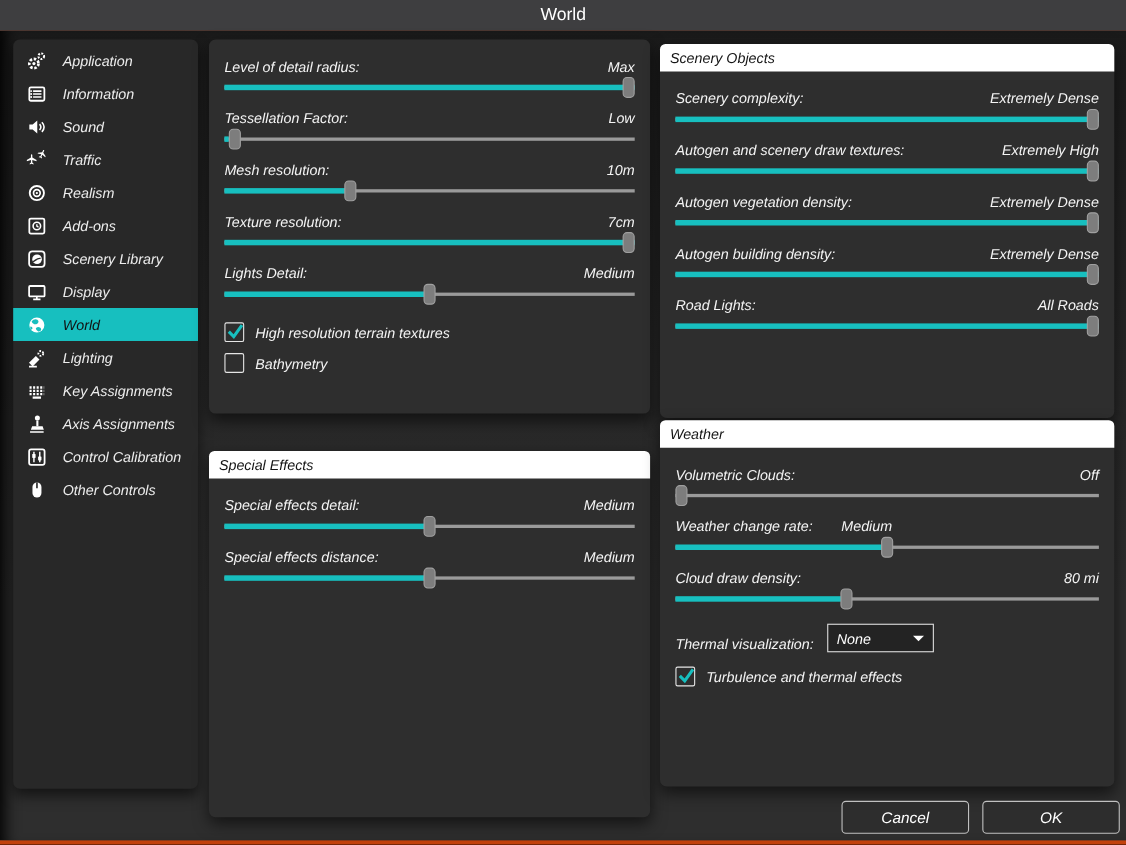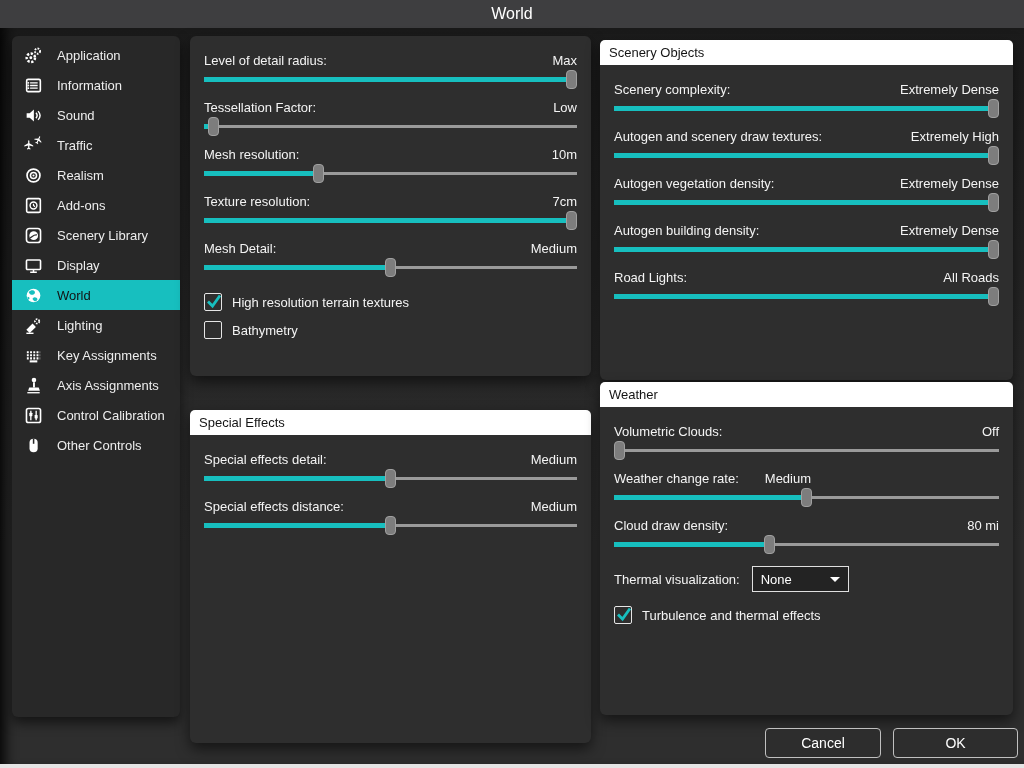--- a/index.html
+++ b/index.html
@@ -1,23 +1,23 @@
 <!DOCTYPE html>
 <html><head>
 <meta charset="utf-8">
 <style>
   html,body { margin:0; padding:0; background:#000; font-family:"Liberation Sans", sans-serif; }
-  .screen { position:relative; width:1024px; height:768px; background:#e5e5e5; overflow:hidden; }
+  .screen { position:relative; width:1024px; height:768px; background:#c2410c; overflow:hidden; }
 
   .titlebar { position:absolute; top:0; left:0; width:1024px; height:28px; background:#3e3e40;
               display:flex; align-items:center; justify-content:center; color:#fff; font-size:16px; }
 
   .content { position:absolute; top:28px; left:0; width:1024px; height:736px;
              background:linear-gradient(#1b1b1b, #2e2e2e 70%);
-             box-shadow: inset 14px 0 14px -10px #000; }
+             box-shadow: inset 14px 0 14px -10px #000; font-style: italic; }
 
   
   .sidebar { position:absolute; left:12px; top:8px; width:168px; height:681px; background:#282828;
              border-radius:6px; box-shadow:0 6px 12px rgba(0,0,0,.55); padding-top:4px; box-sizing:border-box; }
   .nav-item { height:30px; display:flex; align-items:center; padding-left:10px; color:#ededed;
               font-size:13px; cursor:pointer; }
   .nav-item.selected { background:#17bfbf; color:#121212; }
   .nav-icon { width:22px; height:20px; display:flex; align-items:center; justify-content:center; margin-right:13px; flex:0 0 22px; }
   .nav-icon svg { display:block; }
 
@@ -41,21 +41,21 @@
   .track { position:absolute; left:0; right:0; top:9px; height:3px; background:#9a9a9a; }
   .fill  { position:absolute; left:0; top:8px; height:5px; background:#17bfbf; }
   .thumb { position:absolute; top:1px; width:11px; height:19px; background:#7d7d7d;
            border:1px solid #a0a0a0; border-radius:4px; box-sizing:border-box; }
 
   .check-row { display:flex; align-items:center; height:28px; color:#f4f4f4; font-size:13px; cursor:pointer; }
   .checkbox { position:relative; width:18px; height:18px; border:1px solid #e6e6e6; border-radius:2px;
               margin-right:10px; box-sizing:border-box; flex:0 0 18px; }
   .checkbox svg { position:absolute; left:-2px; top:-4px; }
 
-  .dropdown-row { display:flex; align-items:center; color:#f4f4f4; font-size:13px; margin:4px 0 8px 0; height:28px; }
+  .dropdown-row { display:flex; align-items:flex-end; color:#f4f4f4; font-size:13px; margin:4px 0 8px 0; height:28px; }
   .dropdown { margin-left:12px; width:97px; height:26px; border:1px solid #e0e0e0; background:#232323;
               color:#fff; display:flex; align-items:center; justify-content:space-between;
               padding:0 8px; font-size:13px; box-sizing:border-box; cursor:pointer; }
   .dd-arrow { width:0; height:0; border-left:5px solid transparent; border-right:5px solid transparent;
               border-top:5px solid #fff; }
 
   .btn { position:absolute; height:30px; background:#2d2d2d; border:1px solid #c0c0c0; border-radius:4px;
          color:#fff; font-size:14px; display:flex; align-items:center; justify-content:center; cursor:pointer; box-sizing:border-box; }
   #btn-cancel { left:765px; top:700px; width:116px; }
   #btn-ok     { left:893px; top:700px; width:125px; }
@@ -272,21 +272,21 @@
               <span class="val">7cm</span>
             </div>
           <div class="slider">
               <div class="track"></div>
               <div class="fill" style="width: 100%;"></div>
               <div class="thumb" style="left: calc(100% - 11px);"></div>
             </div>
         </div>
         <div class="row">
           <div class="row-labels">
-              <span>Mesh Detail:</span>
+              <span>Lights Detail:</span>
               <span class="val">Medium</span>
             </div>
           <div class="slider">
               <div class="track"></div>
               <div class="fill" style="width: 50%;"></div>
               <div class="thumb" style="left: calc(50% - 5.5px);"></div>
             </div>
         </div>
         <div class="check-row">
           <span class="checkbox">

